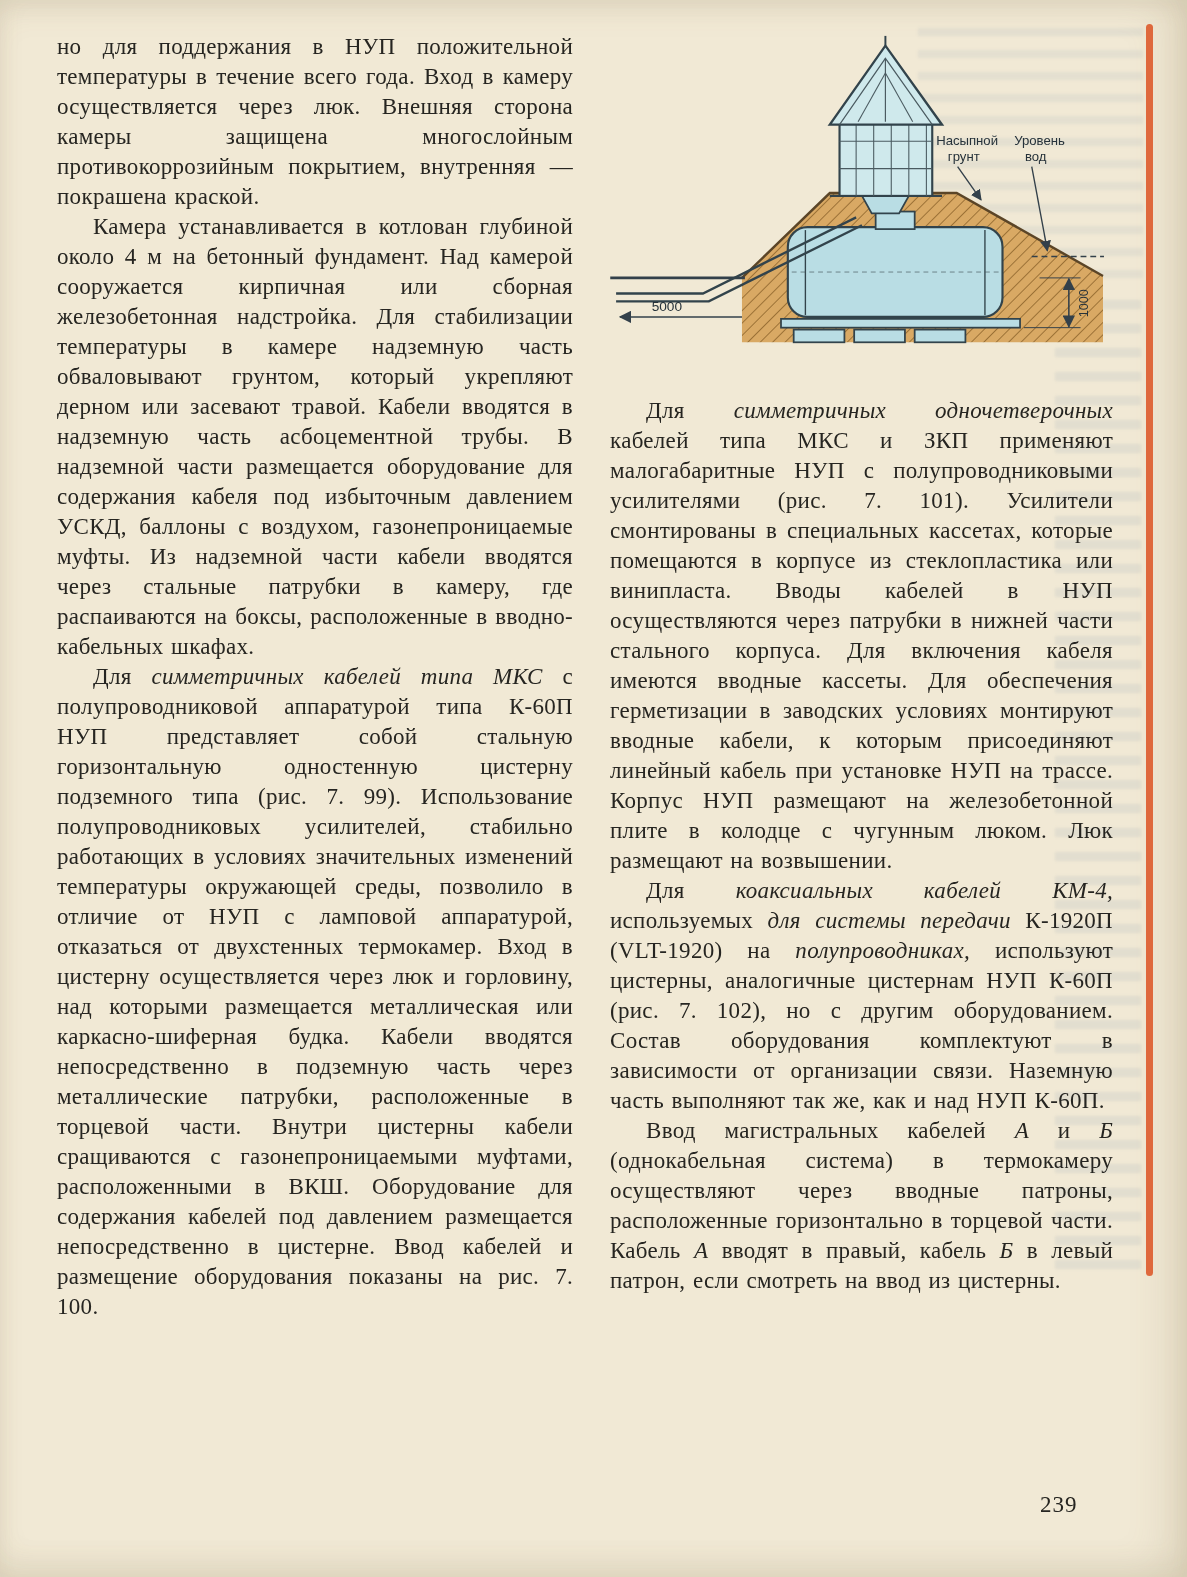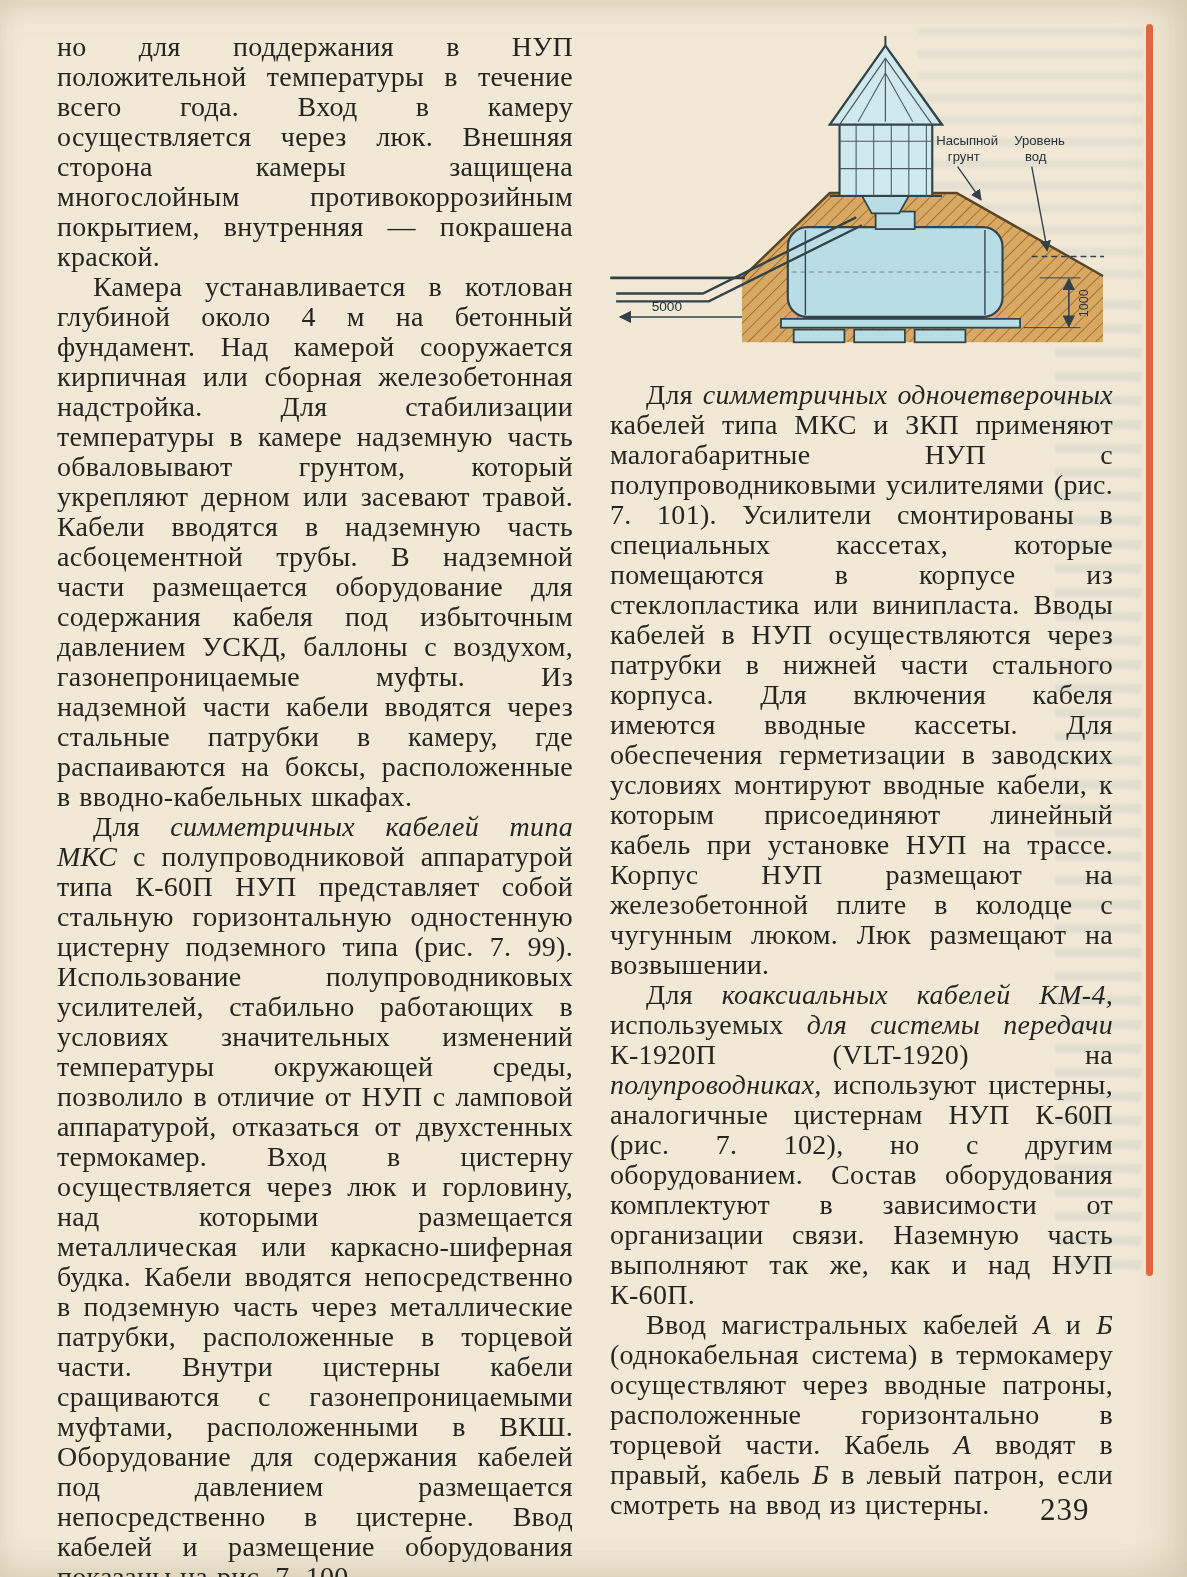--- a/index.html
+++ b/index.html
@@ -9,31 +9,31 @@
     position:relative; width:1187px; height:1577px; overflow:hidden;
     background:#f1e9d5;
     box-shadow: inset -20px 0 40px rgba(120,100,60,.14), inset 0 -14px 28px rgba(120,100,60,.08), inset 0 10px 18px rgba(120,100,60,.06);
     font-family:"Liberation Serif","DejaVu Serif",serif;
     color:#262521;
   }
   .col { position:absolute; top:32px; }
   .col-left  { left:57px;  width:516px; }
   .col-right { left:610px; width:503px; }
   .para {
-    font-size:28px; line-height:30px; text-align:justify;
+    font-size:23px; line-height:30px; text-align:justify;
     letter-spacing:.3px; word-spacing:1.5px;
     hyphens:auto; -webkit-hyphens:auto;
   }
   .para.indent { text-indent:36px; }
   .ital { font-style:italic; }
   .figure { display:block; }
   .fig-svg { display:block; }
   .caption { font-size:20.5px; line-height:26px; margin:14px 0 0 2px; color:#2a2925; }
-  .rc-text { margin-top:26px; }
-  .page-number { position:absolute; left:1040px; top:1492px; font-size:31px; letter-spacing:1px; }
+  .rc-text { margin-top:42px; }
+  .page-number { position:absolute; left:1040px; top:1492px; font-size:23px; letter-spacing:1px; }
   .edge-marker {
     position:absolute; left:1146px; top:24px; width:7px; height:1252px;
     background:#dd5a2b; border-radius:4px; opacity:.9;
   }
   .bleed { position:absolute; pointer-events:none; }
   .bleed-top {
     right:44px; top:28px; width:225px; height:250px;
     background:repeating-linear-gradient(180deg, rgba(70,110,150,.08) 0 8px, transparent 8px 22px);
     filter:blur(1.5px);
   }

